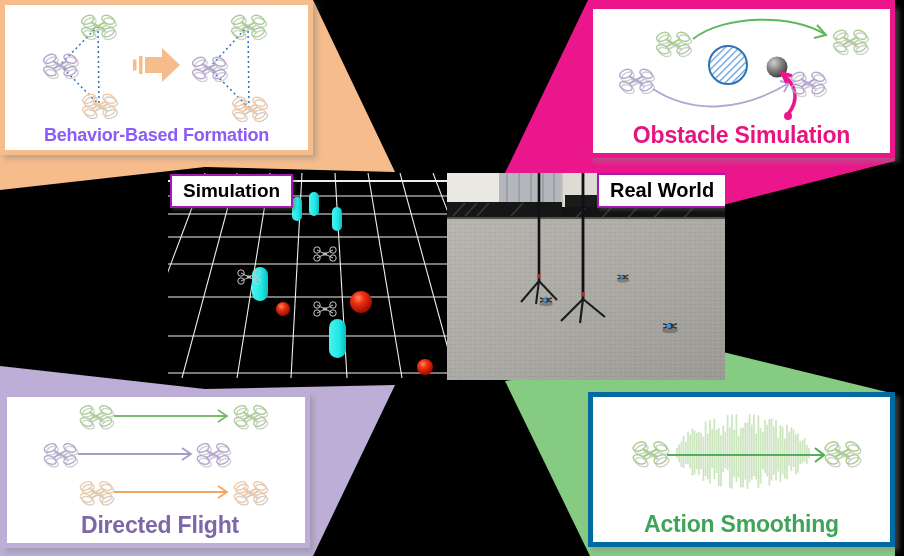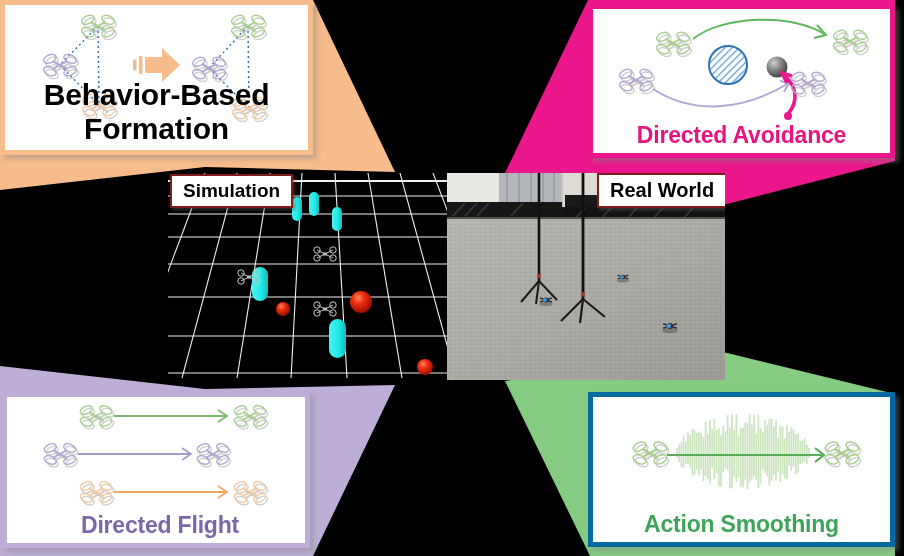--- a/index.html
+++ b/index.html
@@ -3,35 +3,35 @@
 <meta charset="utf-8">
 <style>
   html,body{margin:0;padding:0;background:#000;}
   .canvas{position:relative;width:904px;height:556px;background:#000;overflow:hidden;
           font-family:"Liberation Sans",sans-serif;}
   svg{display:block;}
   .beams{position:absolute;left:0;top:0;z-index:0;}
   .view{position:absolute;z-index:1;overflow:hidden;}
   .sim-view{left:168px;top:173px;width:279px;height:205px;background:#000;}
   .real-view{left:447px;top:173px;width:278px;height:207px;background:#b91c1c;}
-  .img-label{position:absolute;background:#fff;border:2px solid #7f1d1d;color:#000;
+  .img-label{position:absolute;background:#fff;border:2px solid #a21caf;color:#000;
              font-weight:bold;font-size:19px;padding:3px 11px;line-height:1.25;
              box-shadow:2px 2px 3px rgba(90,90,90,.5);white-space:nowrap;}
   .sim-label{left:2px;top:1px;}
   .real-label{left:150px;top:0px;font-size:20px;}
   .panel{position:absolute;background:#fff;z-index:2;box-sizing:border-box;
          box-shadow:4px 4px 5px rgba(135,135,135,.45);}
   .p-formation{left:0;top:0;width:313px;height:155px;border:5px solid #F6BC8C;}
   .p-obstacle{left:588px;top:4px;width:307px;height:154px;border:5px solid #EB168B;}
   .p-directed{left:2px;top:392px;width:308px;height:156px;border:5px solid #BCAED6;}
   .p-smoothing{left:588px;top:392px;width:307px;height:155px;border:5px solid #0369a1;}
   .art{position:absolute;left:0;top:0;width:100%;height:100%;}
   .ptitle{position:absolute;left:0;right:0;bottom:4px;text-align:center;
           font-weight:bold;letter-spacing:-0.2px;}
-  .t-formation{color:#000000;font-size:30px;}
+  .t-formation{color:#8b5cf6;font-size:18px;}
   .t-obstacle{color:#E7137F;font-size:23px;}
   .t-directed{color:#7C68A8;font-size:23px;padding-left:8px;}
   .t-smoothing{color:#3EA558;font-size:23px;}
   .defs-holder{position:absolute;width:0;height:0;overflow:hidden;}
 </style>
 </head>
 <body>
 
 <div class="canvas">
 
@@ -255,21 +255,21 @@
         <path d="M 195 105 C 206 92 204 76 190 66"></path>
         <polyline points="199,67 189,64 194,74"></polyline>
       </g>
       <g>
         <use href="#droneSym" transform="translate(80,34) scale(0.78)" color="#A8D08D"></use>
         <use href="#droneSym" transform="translate(257,32) scale(0.78)" color="#A8D08D"></use>
         <use href="#droneSym" transform="translate(43,71) scale(0.78)" color="#B3A6D2"></use>
         <use href="#droneSym" transform="translate(215,74) scale(0.78)" color="#B3A6D2"></use>
       </g>
     </svg>
-    <div class="ptitle t-obstacle">Directed Avoidance</div>
+    <div class="ptitle t-obstacle">Obstacle Simulation</div>
   </div>
 
   <div class="panel p-directed">
     <svg class="art" viewBox="0 0 298 146">
       <g fill="none">
         <g stroke="#7CB86F" stroke-width="1.8">
           <line x1="107" y1="19" x2="219" y2="19"></line>
             <polyline points="211,13 220,19 211,25"></polyline>
         </g>
         <g stroke="#A99BC9" stroke-width="1.8">

